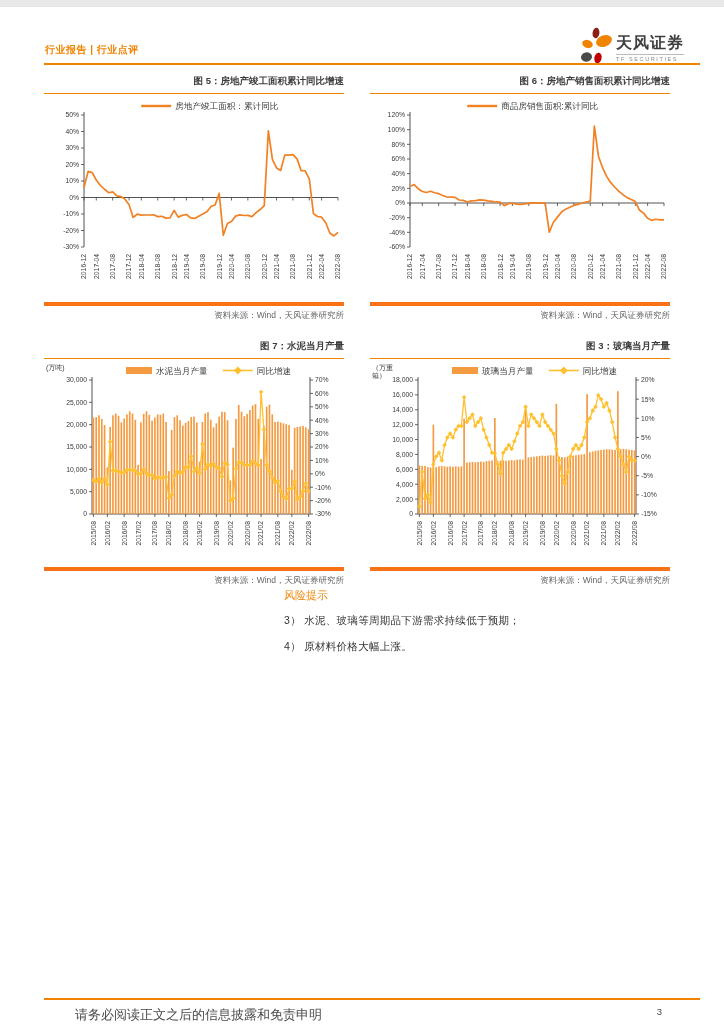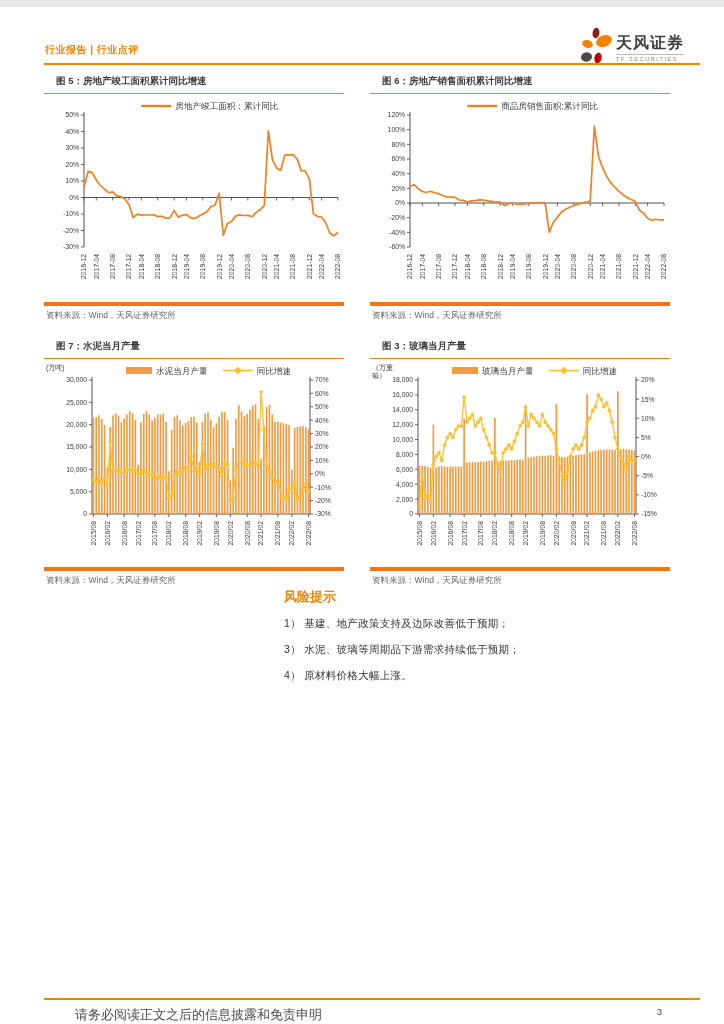--- a/index.html
+++ b/index.html
@@ -4,26 +4,26 @@
 <style>
   html,body{margin:0;padding:0;background:#e8e8e8;}
   .page{position:relative;width:724px;height:1024px;background:#fff;margin:7px auto;
         font-family:"Liberation Sans","DejaVu Sans",sans-serif;overflow:hidden;}
   .hdr-left{position:absolute;left:45px;top:36px;font-size:10px;font-weight:bold;color:#F08300;letter-spacing:.5px;}
   .hdr-rule{position:absolute;left:44px;top:56px;width:656px;height:2px;background:#F08300;}
   .logo{position:absolute;right:40px;top:20px;display:flex;align-items:center;gap:3px;}
   .logo-text{display:flex;flex-direction:column;line-height:1;}
   .logo-cn{font-size:16px;font-weight:bold;color:#3f3f3f;letter-spacing:1px;}
   .logo-en{font-size:5.5px;color:#8a8a8a;letter-spacing:1.6px;margin-top:3px;border-top:1px solid #bbb;padding-top:2px;}
-  .fig{position:absolute;width:300px;}
+  .fig{position:absolute;width:300px;text-align:right;}
   .fig-title{font-size:9.5px;font-weight:bold;color:#3c3c3c;padding:0 0 5px 12px;border-bottom:1.5px solid #F08300;}
   .fig svg{display:block;margin-top:3px;}
   .fig-src{border-top:4px solid #f97316;font-size:8.5px;color:#666;padding:4px 0 0 2px;margin-top:1px;}
   .risk{position:absolute;left:284px;top:581px;width:360px;}
-  .risk-h{color:#F08300;font-weight:bold;font-size:13px;margin-bottom:11px;}
+  .risk-h{color:#F08300;font-weight:normal;font-size:11px;margin-bottom:11px;}
   .risk-i{font-size:10.5px;color:#333;margin-bottom:12px;letter-spacing:.3px;}
   .ftr-rule{position:absolute;left:44px;top:991px;width:656px;height:2px;background:#F08300;}
   .ftr-text{position:absolute;left:75px;top:999px;font-size:13px;color:#4a4a4a;}
   .ftr-page{position:absolute;right:62px;top:999px;font-size:9.5px;color:#4a4a4a;}
 </style>
 </head>
 <body>
 
 <div class="page">
 
@@ -655,21 +655,20 @@
         <path d="M256.21794871794873 107.58571428571429 L258.51794871794874 109.88571428571429 L256.21794871794873 112.18571428571428 L253.91794871794872 109.88571428571429 Z" fill="#FFC02E"></path>
         <path d="M259.0128205128205 92.27142857142857 L261.3128205128205 94.57142857142857 L259.0128205128205 96.87142857142857 L256.7128205128205 94.57142857142857 Z" fill="#FFC02E"></path>
         <path d="M261.80769230769226 96.1 L264.1076923076923 98.39999999999999 L261.80769230769226 100.69999999999999 L259.50769230769225 98.39999999999999 Z" fill="#FFC02E"></path>
         <path d="M264.6025641025641 96.1 L266.9025641025641 98.39999999999999 L264.6025641025641 100.69999999999999 L262.3025641025641 98.39999999999999 Z" fill="#FFC02E"></path>
       </svg>
     <div class="fig-src">资料来源：Wind，天风证券研究所</div>
   </div>
 
   <div class="risk">
     <div class="risk-h">风险提示</div>
-    <div class="risk-i">1） 基建、地产政策支持及边际改善低于预期；</div>
     <div class="risk-i">3） 水泥、玻璃等周期品下游需求持续低于预期；</div>
     <div class="risk-i">4） 原材料价格大幅上涨。</div>
   </div>
 
   <div class="ftr-rule"></div>
   <div class="ftr-text">请务必阅读正文之后的信息披露和免责申明</div>
   <div class="ftr-page">3</div>
 
 </div>
 

